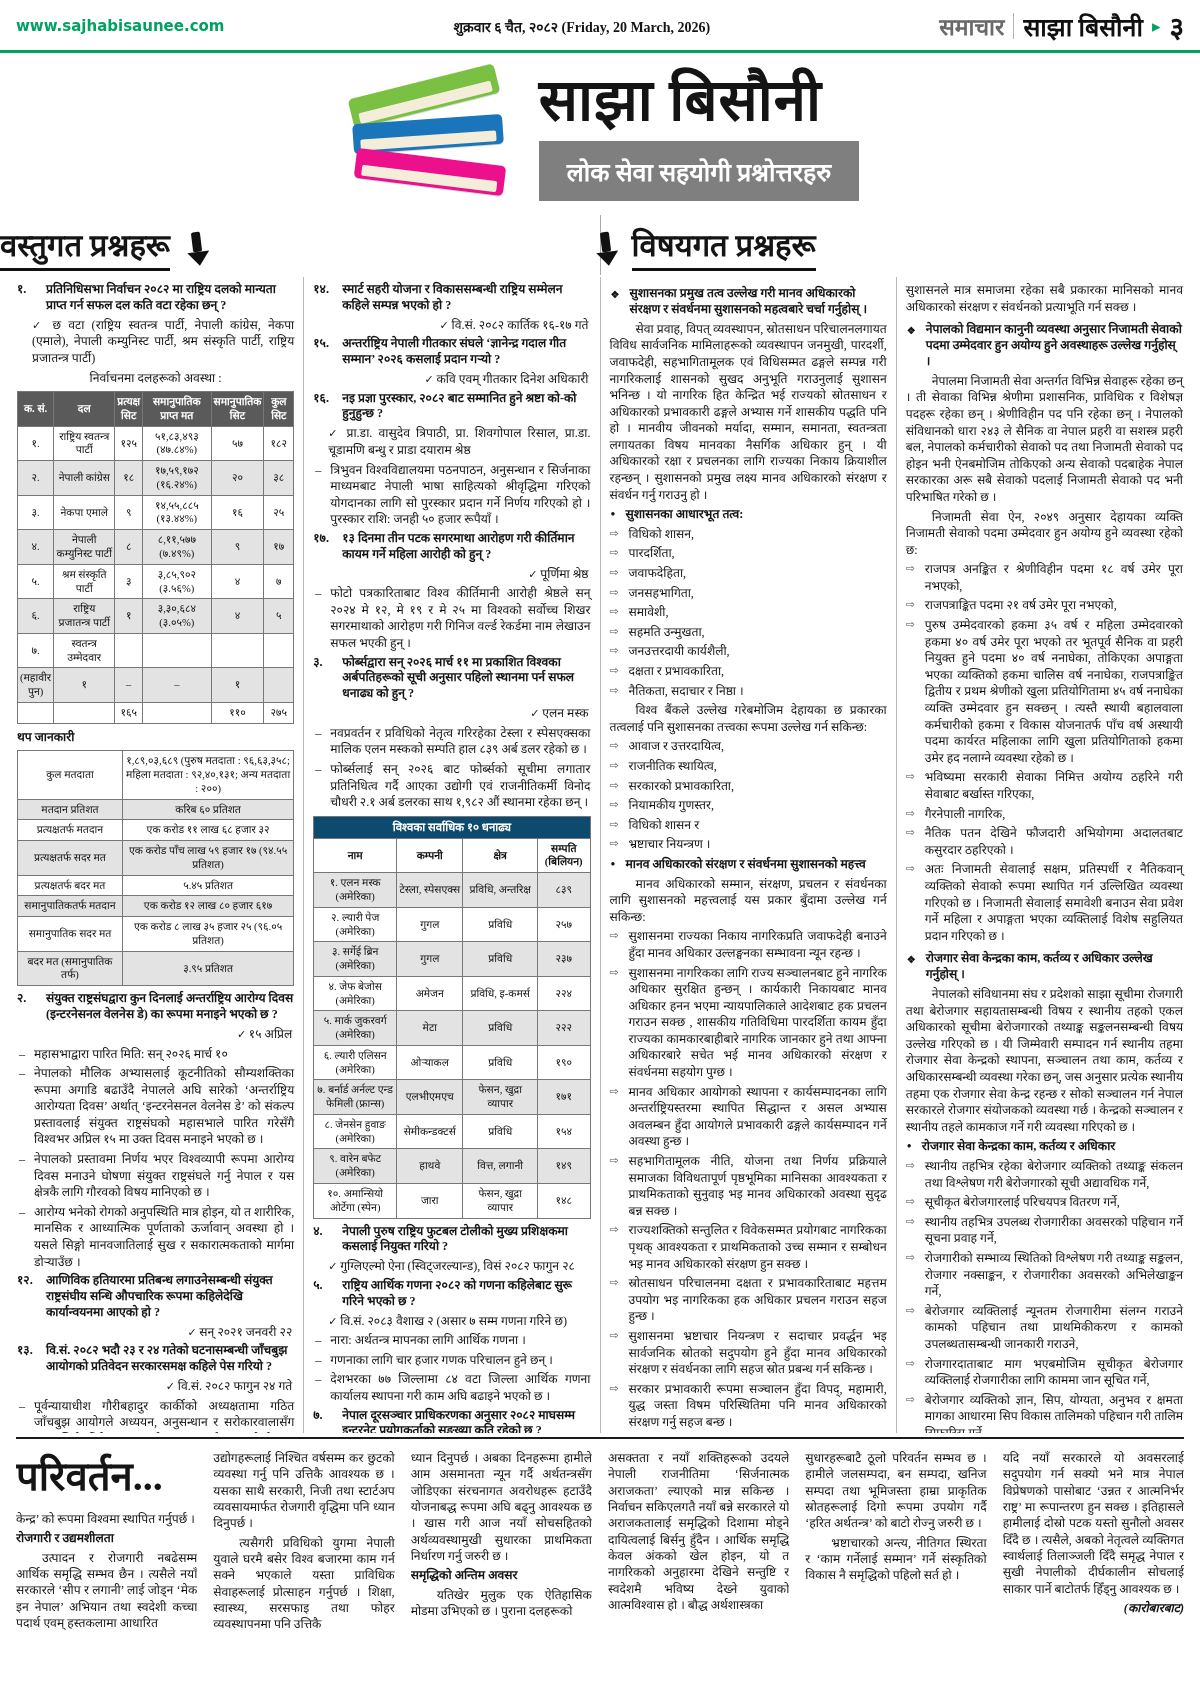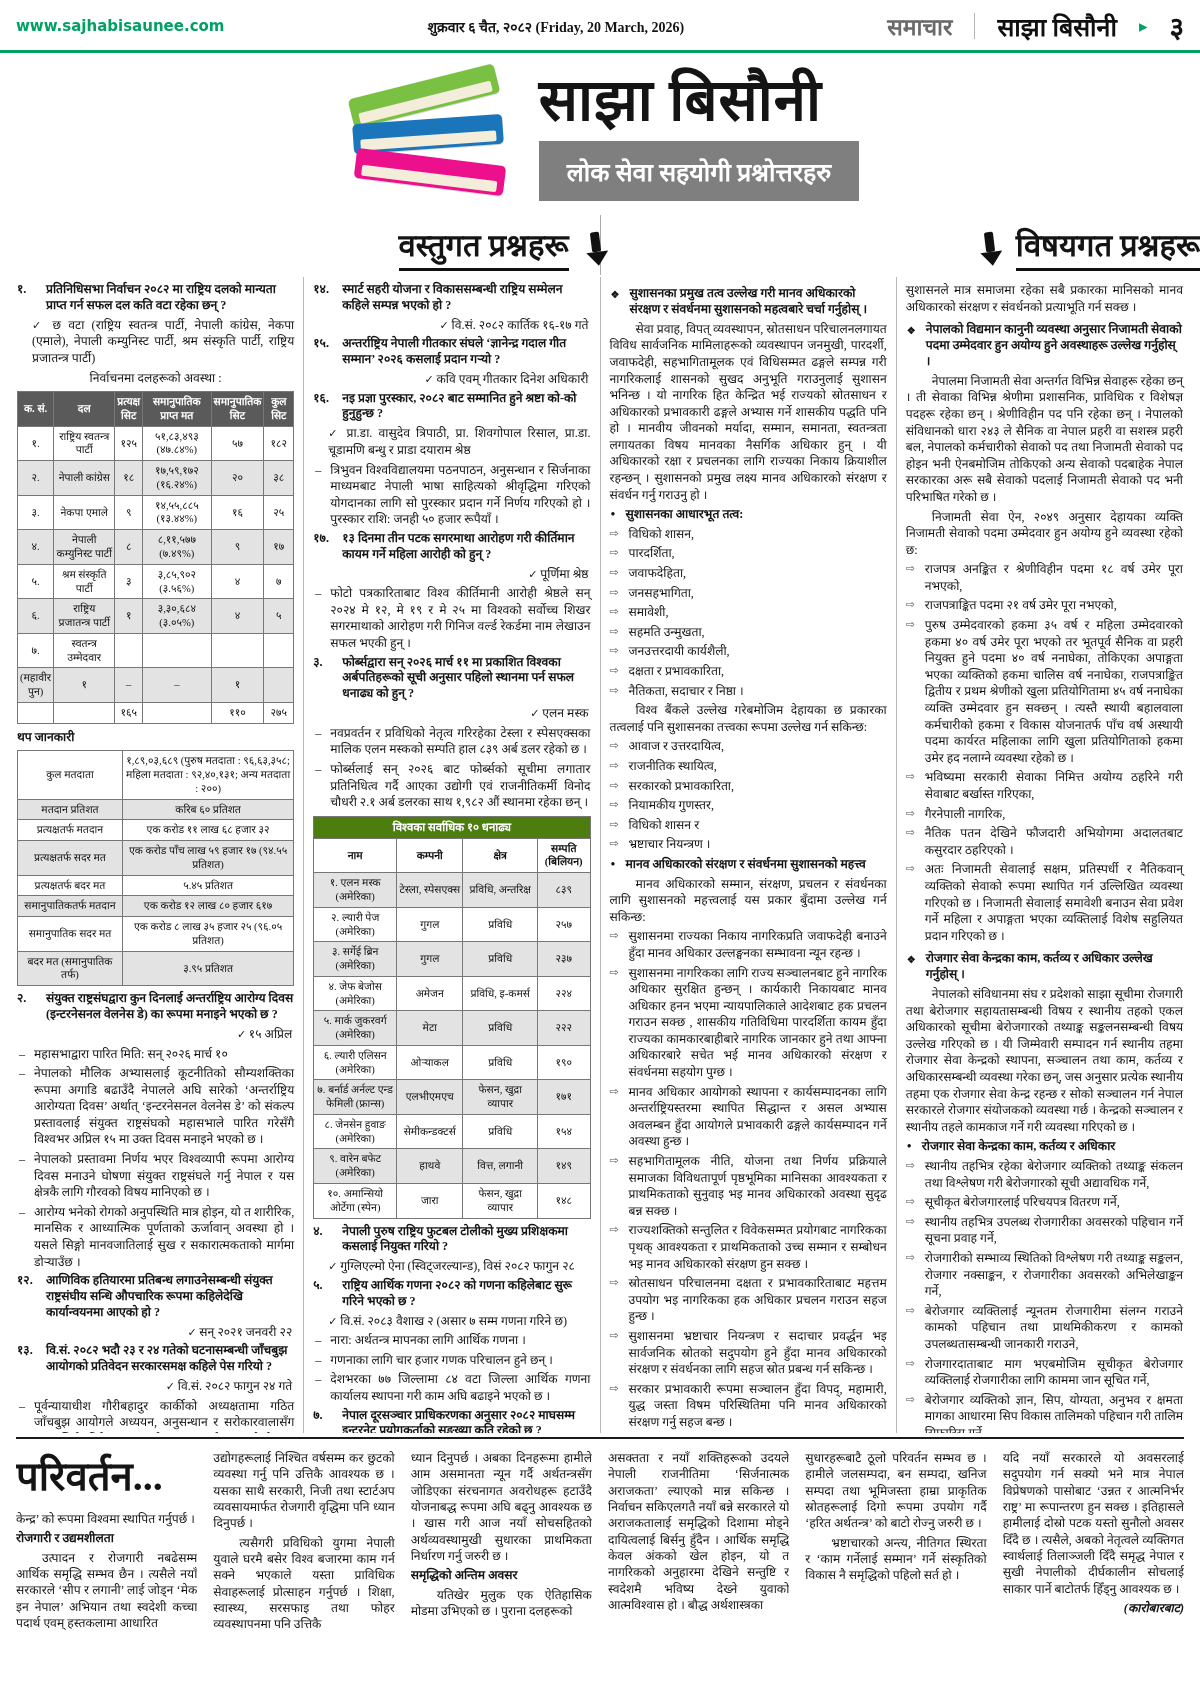--- a/index.html
+++ b/index.html
@@ -3,21 +3,21 @@
 <meta charset="utf-8">
 <style>
   html,body{margin:0;padding:0}
   body{width:1200px;height:1681px;background:#fff;color:#141414;
        font-family:"Liberation Serif",serif;overflow:hidden;position:relative}
 
   
   .topbar{display:flex;align-items:center;justify-content:space-between;padding:7px 16px 5px}
   .site{color:#00a163;font-weight:bold;font-family:"DejaVu Sans",sans-serif;font-size:15px}
   .dateline{font-size:14px;font-weight:bold}
-  .brandline{display:flex;align-items:center;gap:22px}
+  .brandline{display:flex;align-items:center;gap:9px}
   .brand-section{font-size:23px;color:#6a6a6a;font-weight:bold}
   .vbar{width:1px;height:26px;background:#b5b5b5}
   .brand-paper{font-size:25px;font-weight:bold;color:#101010}
   .brand-arrow{color:#00a163;font-size:17px;line-height:1}
   .brand-page{font-size:28px;font-weight:bold}
   .toprule{height:3px;background:#00a163}
 
   
   .masthead{display:flex;justify-content:center;align-items:center;gap:30px;padding:12px 0 4px;height:142px}
   .books{position:relative;width:168px;height:130px;flex:none}
@@ -25,21 +25,21 @@
   .book .pages{position:absolute;left:7px;right:7px;bottom:3px;height:11px;background:#f3edd9;border-radius:2px}
   .bk1{background:#7ac143;transform:rotate(-14deg);top:10px;left:8px}
   .bk2{background:#1b75bb;transform:rotate(-4deg);top:48px;left:12px}
   .bk3{background:#ec108c;transform:rotate(7deg);top:86px;left:14px}
   .mast-text{display:flex;flex-direction:column;align-items:flex-start}
   .mast-title{font-size:58px;font-weight:bold;line-height:1.05;letter-spacing:1px}
   .mast-sub{background:#7f7f7f;color:#fff;font-weight:bold;font-size:25px;padding:13px 28px;margin-top:10px}
 
   
   .sechead-row{display:flex;margin-top:4px}
-  .sechead{flex:1;display:flex;align-items:center;justify-content:flex-end;gap:22px;padding:8px 0 4px}
+  .sechead{flex:1;display:flex;align-items:center;justify-content:flex-start;gap:22px;padding:8px 0 4px}
   .sechead:first-child{border-right:1px solid #aaa}
   .sec-txt{font-size:31px;font-weight:bold;border-bottom:3px solid #111;padding-bottom:3px}
   .darrow{width:9px;height:20px;background:#111;border-radius:2px;position:relative;transform:rotate(-7deg);margin-bottom:10px}
   .darrow::after{content:"";position:absolute;top:100%;left:50%;transform:translateX(-50%);
     border:11px solid transparent;border-top:14px solid #111}
 
   
   .main{display:flex;padding:0 8px;height:1156px;overflow:hidden;margin-top:2px}
   .col{flex:1 1 0;padding:2px 9px;overflow:hidden;font-size:12.2px;line-height:1.36;text-align:justify}
   .col + .col{border-left:1px solid #b8b8b8}
@@ -61,21 +61,21 @@
   .b-item::before{content:"⇨";position:absolute;left:0;top:0;color:#555;font-size:11px}
   .b-caption{text-align:center;font-weight:normal}
   .b-subhead{font-weight:bold;text-align:left}
   .b-credit{text-align:right;font-weight:bold;font-style:italic}
 
   
   .dtab{width:100%;border-collapse:collapse;font-size:10.6px;line-height:1.3;margin:5px 0;text-align:center}
   .dtab td,.dtab th{border:1px solid #777;padding:3px 2px;vertical-align:middle}
   .dtab .darkhdr th{background:#5a5a5a;color:#fff;font-weight:bold}
   .dtab .plainhdr th{background:#fff;color:#111;font-weight:bold}
-  .dtab .ttl td{background:#4d7c0f;color:#fff;font-weight:bold;font-size:11.5px}
+  .dtab .ttl td{background:#0c4a6e;color:#fff;font-weight:bold;font-size:11.5px}
   .dtab tr.sh{background:#e3e3e3}
 
   
   .hrule{height:2px;background:#1a1a1a;margin:4px 16px 6px}
   .bottom{display:flex;gap:16px;padding:2px 16px 0;height:236px;overflow:hidden}
   .bcol{flex:1 1 0;font-size:12.2px;line-height:1.34;text-align:justify;overflow:hidden}
   .bheadline{font-size:40px;font-weight:bold;line-height:1.1;margin:8px 0 12px;text-align:left}
 </style>
 </head>
 <body>

